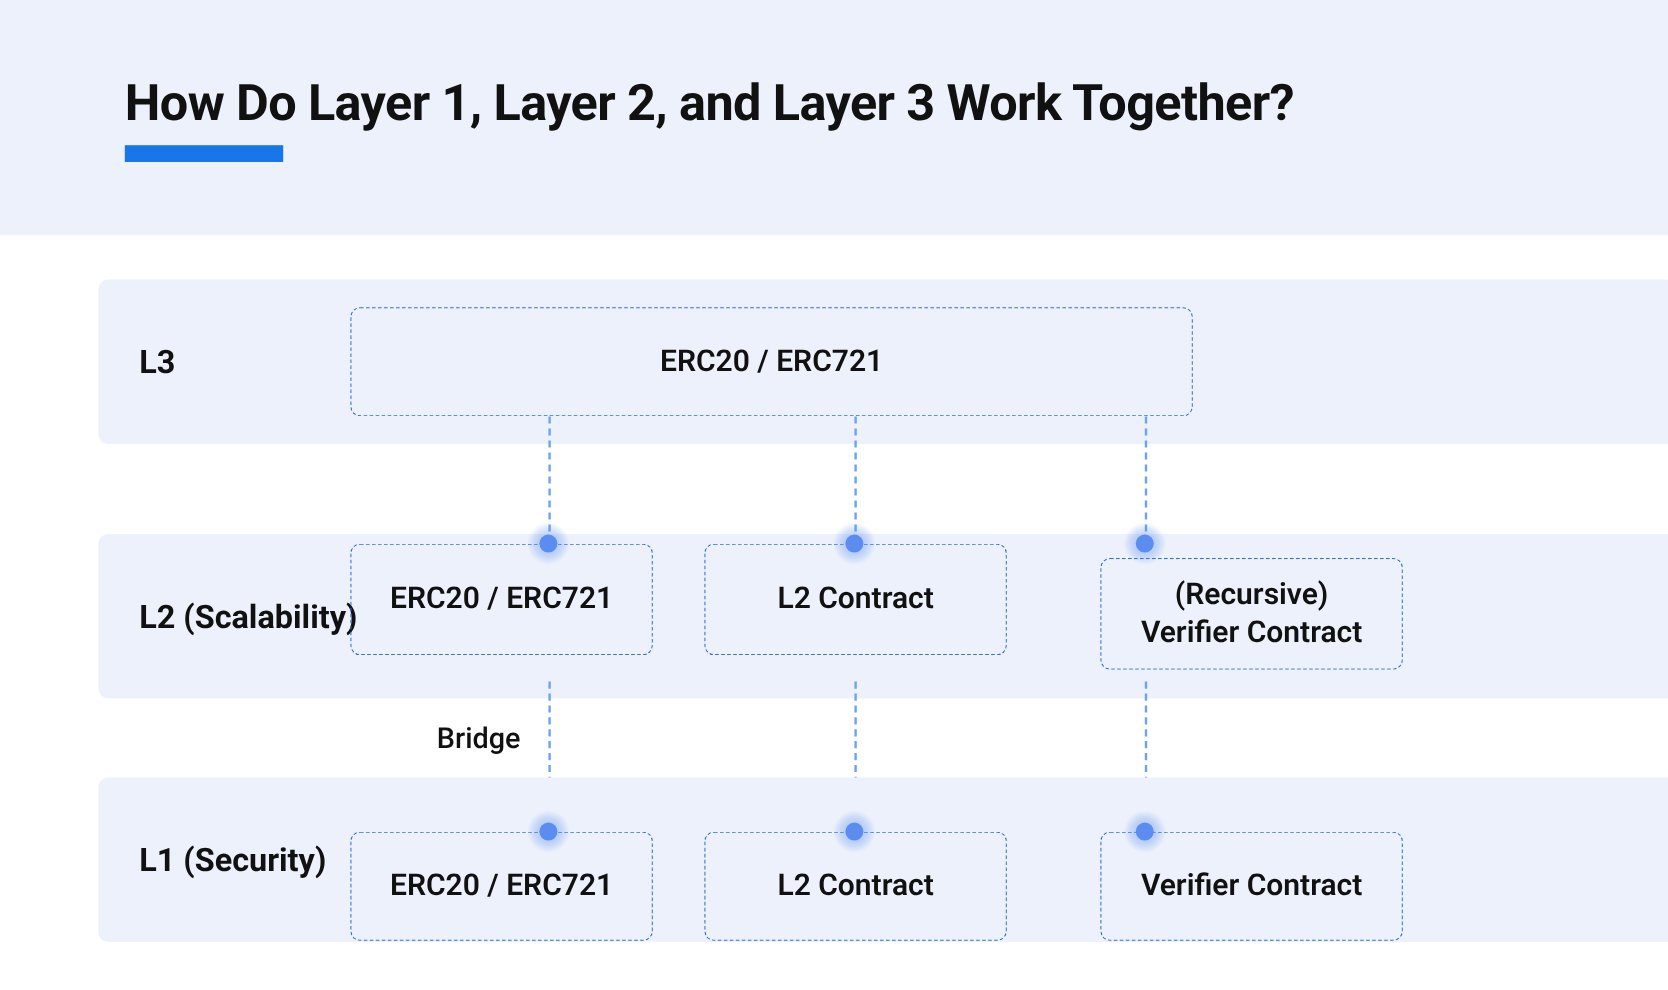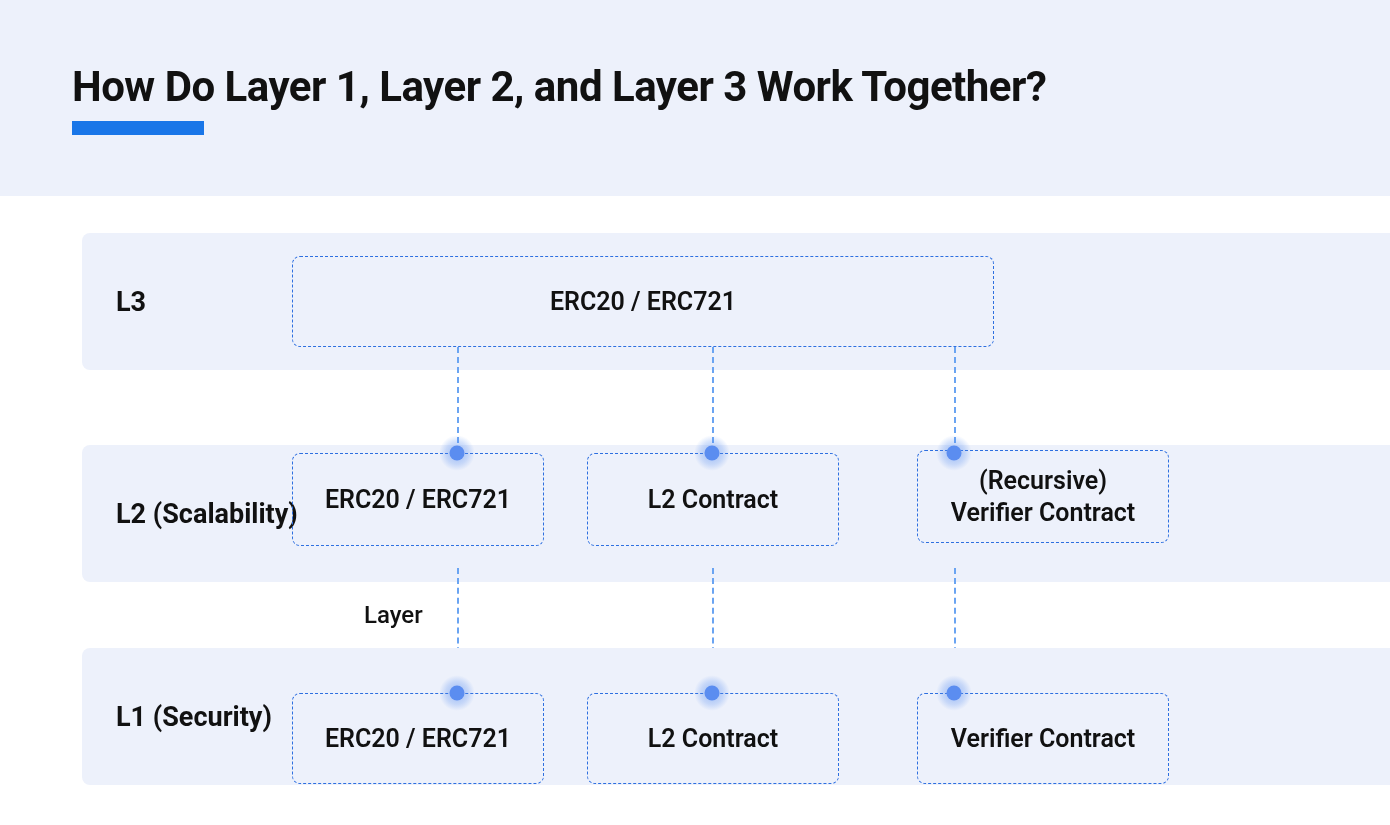--- a/index.html
+++ b/index.html
@@ -7,21 +7,21 @@
     font-family: -apple-system, BlinkMacSystemFont, "Segoe UI", Roboto, Helvetica, Arial, sans-serif;
     background: #ffffff;
     width: 1390px;
     height: 825px;
     overflow: hidden;
   }
   .header-band {
     background: #edf1fb;
     height: 196px;
     width: 100%;
-    padding-left: 72px;
+    padding-left: 104px;
     padding-top: 62px;
   }
   .title {
     font-size: 42px;
     font-weight: 700;
     color: #111;
     letter-spacing: -0.5px;
   }
   .underline {
     width: 132px;
@@ -65,21 +65,21 @@
     font-weight: 600;
     color: #111;
     line-height: 1.25;
     padding: 3px 10px;
   }
   
   .box-l3 { left: 292px; top: 60px; width: 702px; height: 91px; }
   
   .box-l2-a { left: 292px; top: 257px; width: 252px; height: 93px; }
   .box-l2-b { left: 587px; top: 257px; width: 252px; height: 93px; }
-  .box-l2-c { left: 917px; top: 254px; width: 252px; height: 93px; }
+  .box-l2-c { left: 917px; top: 269px; width: 252px; height: 93px; }
   
   .box-l1-a { left: 292px; top: 497px; width: 252px; height: 91px; }
   .box-l1-b { left: 587px; top: 497px; width: 252px; height: 91px; }
   .box-l1-c { left: 917px; top: 497px; width: 252px; height: 91px; }
   .vline {
     position: absolute;
     width: 0;
     border-left: 2px dashed #6aa4f2;
   }
   
@@ -157,21 +157,21 @@
     </div>
   <div class="node-dot" style="left:954px; top:257px;">
       <div class="halo"></div>
       <div class="core"></div>
     </div>
 
   <div class="vline v-21-a"></div>
   <div class="vline v-21-b"></div>
   <div class="vline v-21-c"></div>
 
-  <div class="bridge-label">Layer</div>
+  <div class="bridge-label">Bridge</div>
 
   <div class="row row-l1">
     <div class="row-label">L1 (Security)</div>
   </div>
   <div class="box box-l1-a">ERC20 / ERC721</div>
   <div class="box box-l1-b">L2 Contract</div>
   <div class="box box-l1-c">Verifier Contract</div>
 
   <div class="node-dot" style="left:457px; top:497px;">
       <div class="halo"></div>

